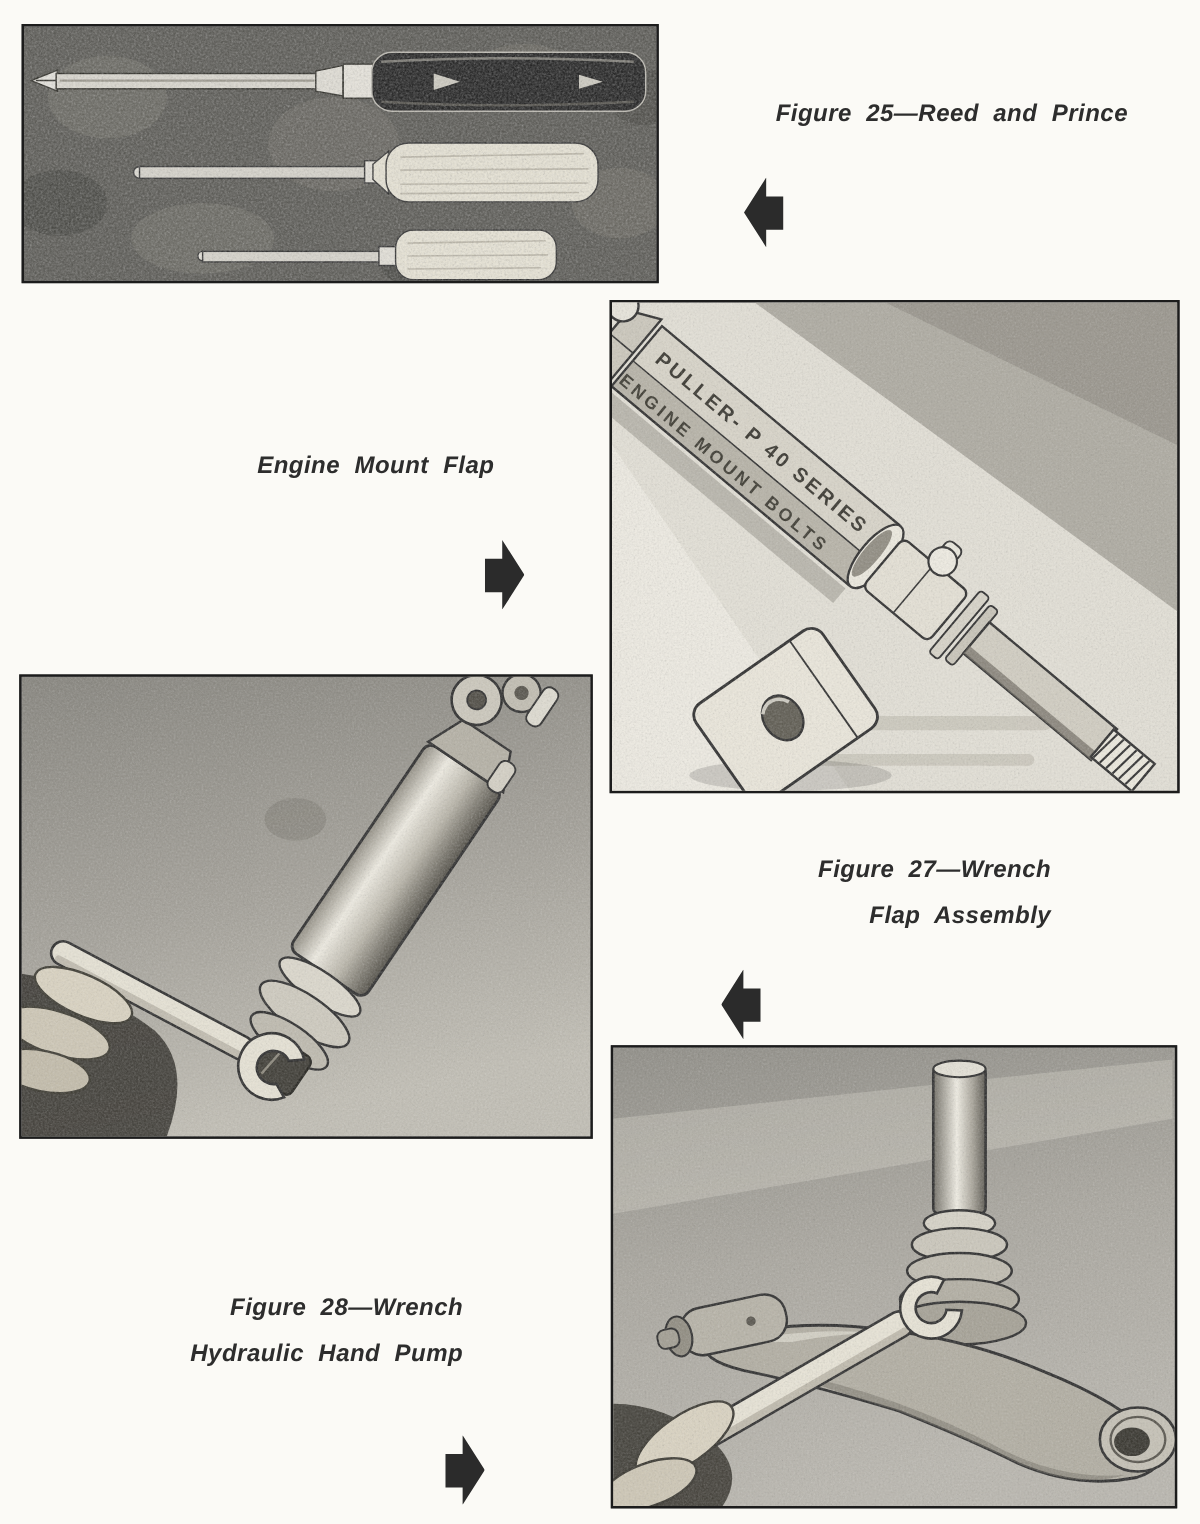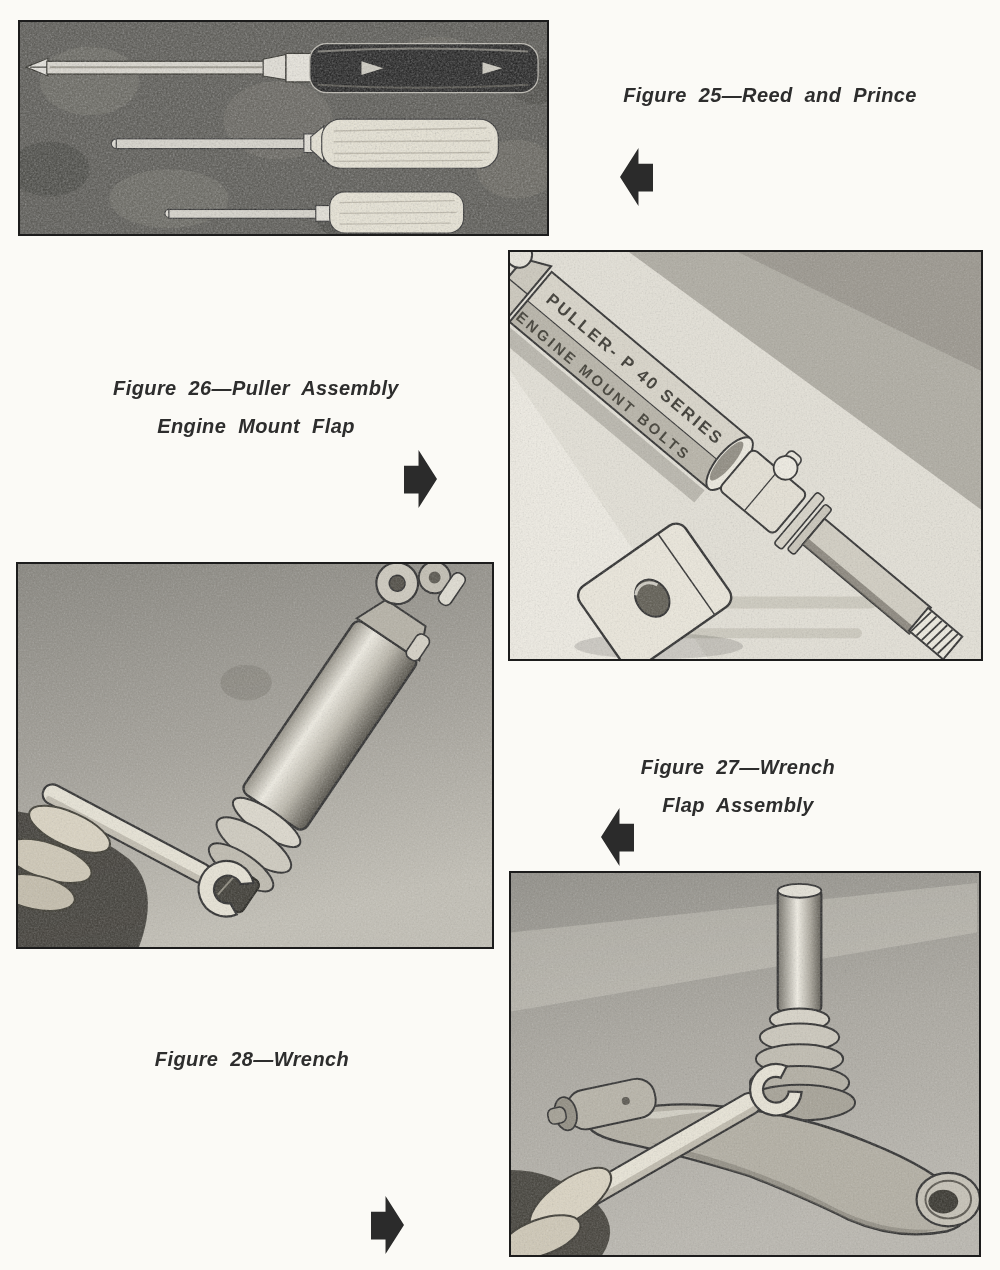--- a/index.html
+++ b/index.html
@@ -19,34 +19,34 @@
     background:#777;
   }
   .photo svg{display:block;width:100%;height:100%;}
   #photo-25{left:18px;top:20px;width:531px;height:216px;}
   #photo-26{left:508px;top:250px;width:475px;height:411px;}
   #photo-27{left:16px;top:562px;width:478px;height:387px;}
   #photo-28{left:509px;top:871px;width:472px;height:386px;}
 
   .caption{
     position:absolute;
-    text-align:center;
+    text-align:right;
     color:#2d2d2d;
     font-weight:700;
     font-style:italic;
     font-size:20px;
     letter-spacing:0.4px;
     word-spacing:6px;
   }
   .cap-line{line-height:22px;}
   .cap-line + .cap-line{margin-top:16px;}
   #caption-25{left:600px;top:84px;width:340px;}
   #caption-26{left:100px;top:377px;width:312px;}
-  #caption-27{left:600px;top:756px;width:276px;}
-  #caption-28{left:118px;top:1048px;width:268px;}
+  #caption-27{left:600px;top:714px;width:276px;}
+  #caption-28{left:118px;top:1079px;width:268px;}
 
   .arrow{
     position:absolute;
     width:33px;height:58px;
     background:#2b2b2b;
   }
   .arrow-left{
     clip-path:polygon(0 50%, 56% 0, 56% 27%, 100% 27%, 100% 75%, 56% 75%, 56% 100%);
   }
   .arrow-right{
@@ -188,21 +188,20 @@
           <line x1="34" y1="-50" x2="34" y2="50" stroke="#2b2b2b" stroke-width="1.5"></line>
           <ellipse cx="-8" cy="0" rx="16" ry="20" fill="#5d5a50" stroke="#2b2b2b" stroke-width="2"></ellipse>
           <path d="M-20,-12 A16,20 0 0 1 4,-8" fill="none" stroke="#cfccc2" stroke-width="3"></path>
         </g>
       </g>
       <rect width="475" height="411" filter="url(#g2)" opacity="0.3"></rect>
     </svg>
   </figure>
 
   <div class="caption" id="caption-26">
-    <div class="cap-line">Figure 26—Puller Assembly</div>
     <div class="cap-line">Engine Mount Flap</div>
   </div>
   <div class="arrow arrow-right" id="arrow-26"></div>
 
   <figure class="photo" id="photo-27">
     <svg viewBox="0 0 478 387" preserveAspectRatio="none">
       <defs>
         <filter id="g3" x="0" y="0" width="100%" height="100%">
           <feTurbulence type="fractalNoise" baseFrequency="0.6" numOctaves="3" seed="21" stitchTiles="stitch"></feTurbulence>
           <feColorMatrix type="saturate" values="0"></feColorMatrix>
@@ -320,16 +319,17 @@
       <g>
         <ellipse cx="60" cy="330" rx="48" ry="20" transform="rotate(-35 60 330)" fill="#dbd4c2" stroke="#38362f" stroke-width="2"></ellipse>
         <ellipse cx="30" cy="368" rx="42" ry="18" transform="rotate(-20 30 368)" fill="#cfc8b6" stroke="#38362f" stroke-width="2"></ellipse>
       </g>
       <rect width="472" height="386" filter="url(#g4)" opacity="0.3"></rect>
     </svg>
   </figure>
 
   <div class="caption" id="caption-28">
     <div class="cap-line">Figure 28—Wrench</div>
+    <div class="cap-line">Hydraulic Hand Pump</div>
   </div>
   <div class="arrow arrow-right" id="arrow-28"></div>
 
 </div>
 
 </body></html>

